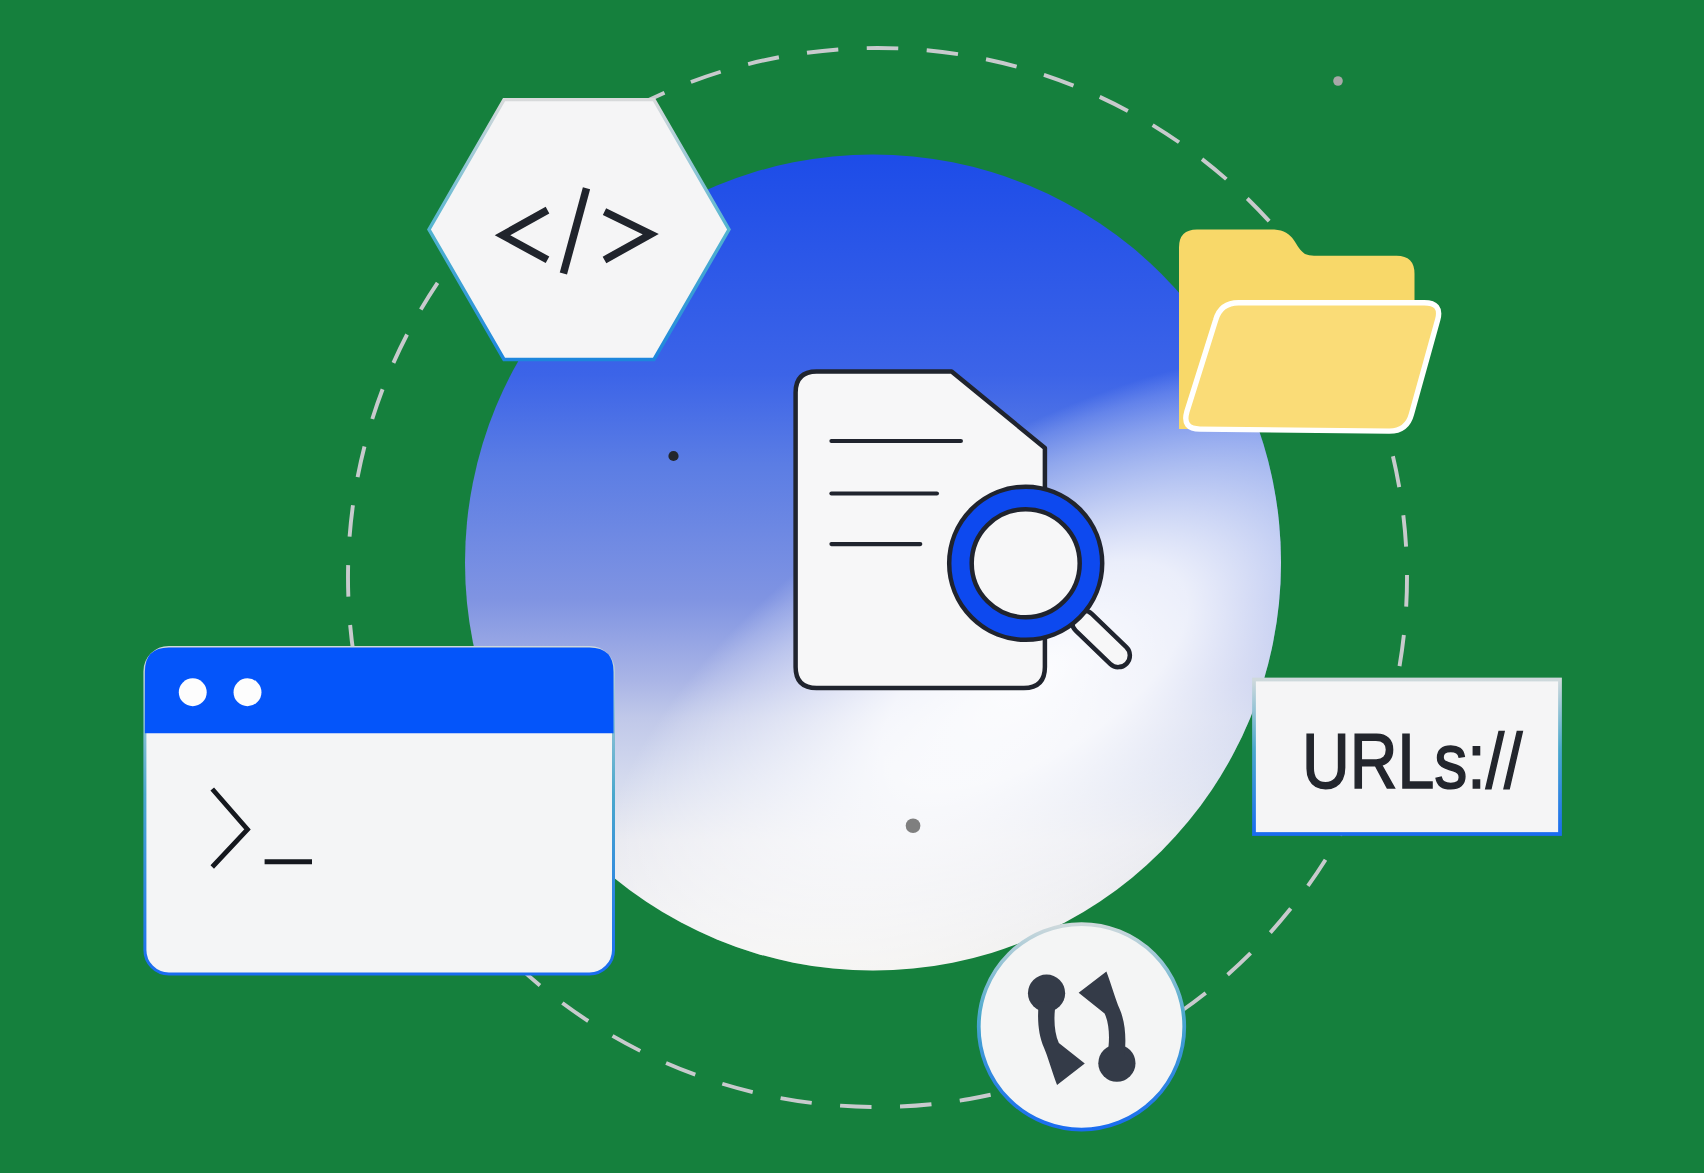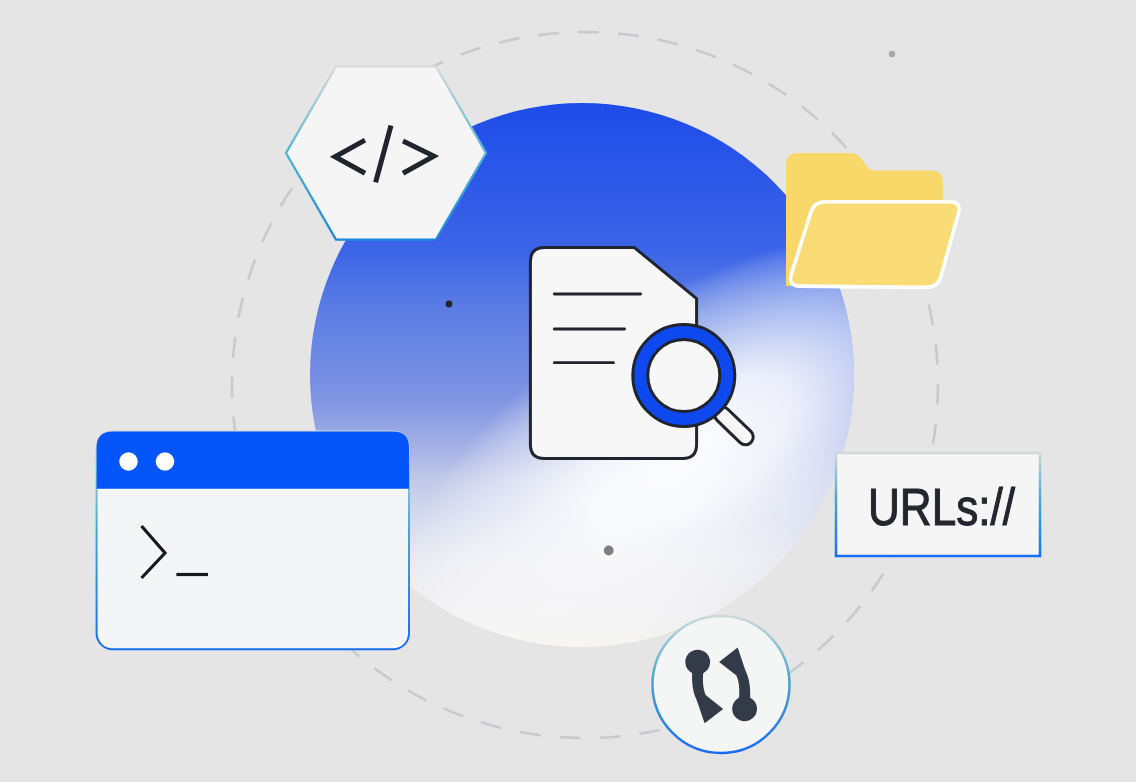--- a/index.html
+++ b/index.html
@@ -1,16 +1,16 @@
 <!DOCTYPE html>
 <html><head>
 <meta charset="utf-8">
 <style>
   html,body{margin:0;padding:0;background:#ffffff;}
-  .stage{position:relative;width:1136px;height:782px;overflow:hidden;background:#e5e5e5;
+  .stage{position:relative;width:1136px;height:782px;overflow:hidden;background:#15803d;
          font-family:"Liberation Sans", sans-serif;}
 </style>
 </head>
 <body>
 <div class="stage">
 <svg width="1136" height="782" viewBox="0 0 1136 782">
   <defs>
     <linearGradient id="bigblue" x1="0" y1="103" x2="0" y2="647" gradientUnits="userSpaceOnUse">
       <stop offset="0" stop-color="#1d4ce8"></stop>
       <stop offset="0.27" stop-color="#3c64e8"></stop>

